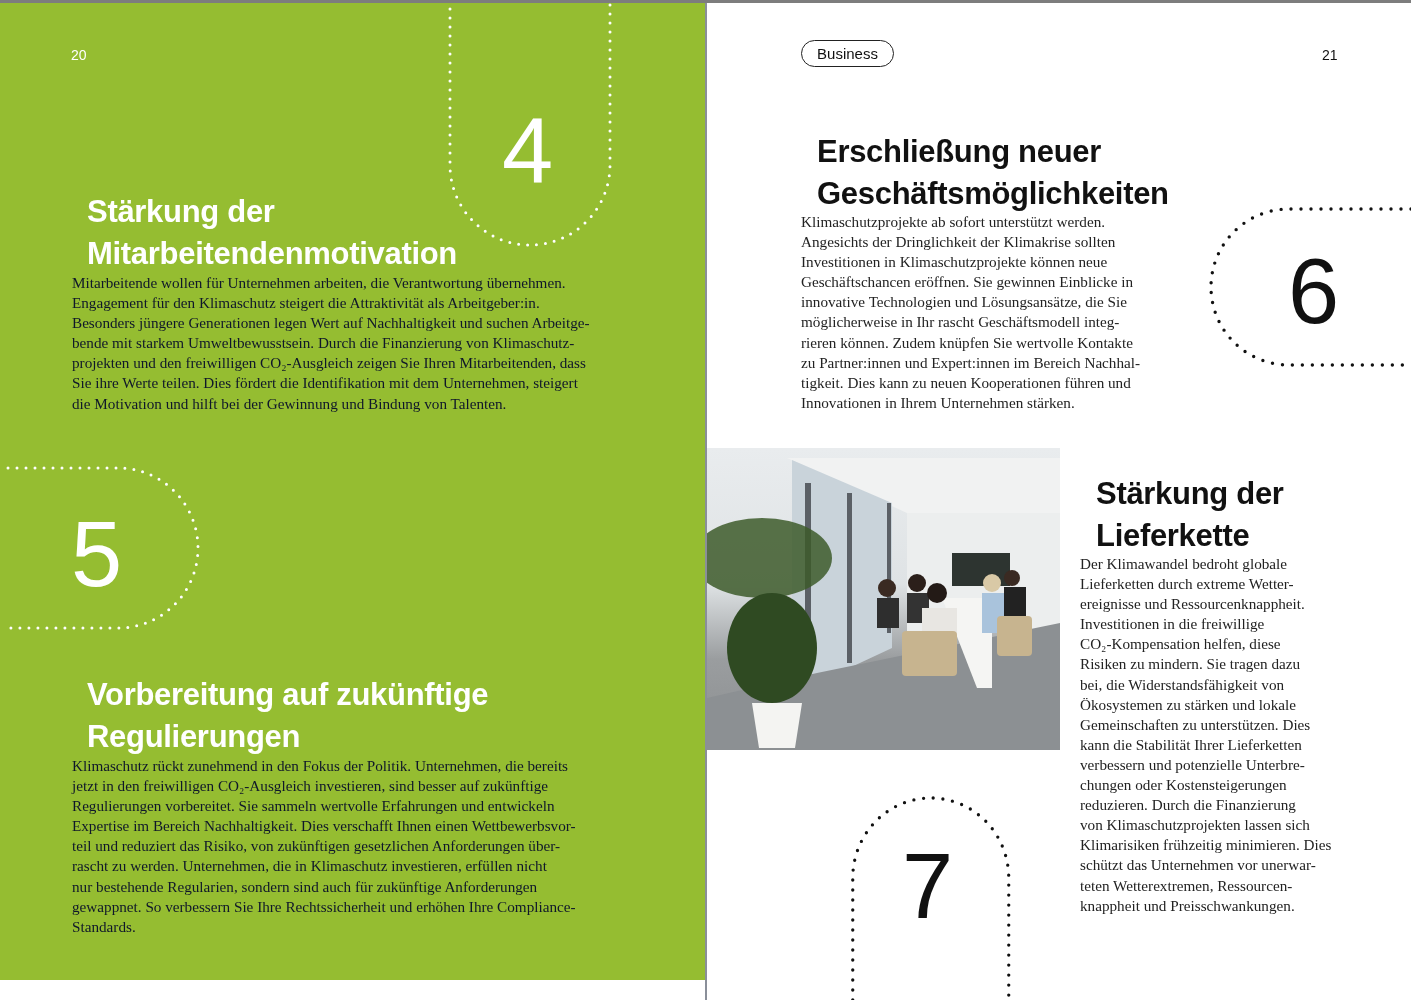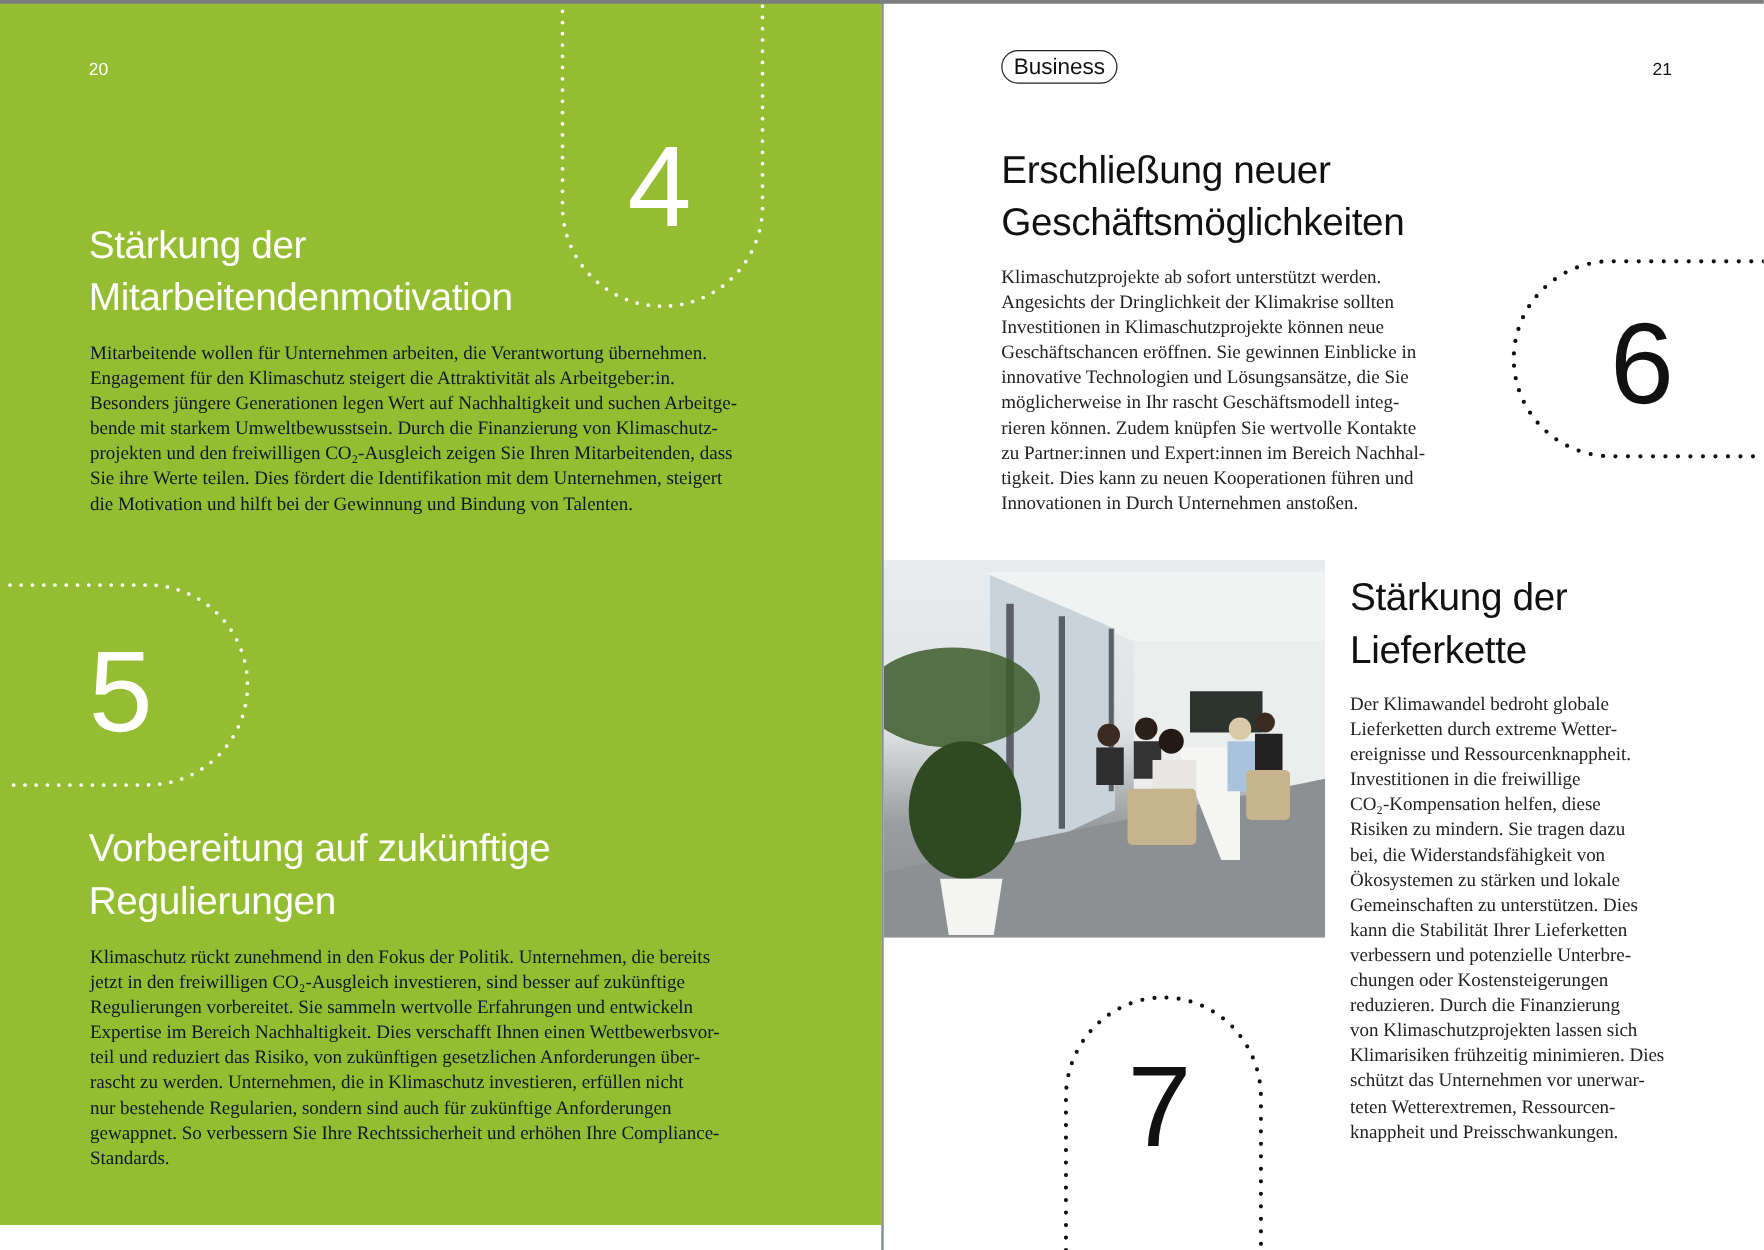--- a/index.html
+++ b/index.html
@@ -16,38 +16,38 @@
   .gutter { position: absolute; left: 705px; top: 0; width: 2px; height: 1000px; background: #8a8f99; z-index: 4; }
   .page-right {
     position: absolute; left: 707px; top: 0; width: 704px; height: 1000px;
     background: #ffffff; overflow: hidden;
   }
   .pagenum { position: absolute; font-size: 14px; }
   .left-num { left: 71px; top: 47px; color: #ffffff; }
   .right-num { left: 615px; top: 47px; color: #111; }
   .heading {
     position: absolute; font-family: "Liberation Sans", sans-serif;
-    font-size: 31px; line-height: 42px; font-weight: normal; margin: 0;
+    font-size: 31px; line-height: 42px; font-weight: bold; margin: 16px;
     letter-spacing: -0.3px;
   }
   .heading span { display: block; }
   .white { color: #ffffff; }
   .black { color: #111111; }
   .body-text {
     position: absolute; font-family: "Liberation Serif", serif;
     font-size: 15.2px; line-height: 20.1px; margin: 0;
   }
   .body-text span { display: block; white-space: nowrap; }
   .body-white { color: #0f172a; }
   .body-black { color: #222; }
   .bignum { position: absolute; font-family: "Liberation Sans", sans-serif; font-size: 92px; line-height: 92px; }
   .pill {
     position: absolute; left: 94px; top: 40px; width: 93px; height: 27px;
     border: 1.3px solid #222; border-radius: 15px; box-sizing: border-box;
-    font-size: 18px; color: #111; text-align: center; line-height: 25px;
+    font-size: 15px; color: #111; text-align: center; line-height: 25px;
   }
   svg.dots { position: absolute; overflow: visible; }
   .photo {
     position: absolute; left: 0; top: 448px; width: 353px; height: 302px; overflow: hidden;
     background: linear-gradient(180deg, #e9ecee 0%, #dfe3e5 45%, #9a9d9f 70%, #8b8e90 100%);
   }
 </style>
 </head>
 <body>
 
@@ -113,21 +113,21 @@
   <div class="body-text body-black" style="left:94px;top:212px;">
     <span>Klimaschutzprojekte ab sofort unterstützt werden.</span>
     <span>Angesichts der Dringlichkeit der Klimakrise sollten</span>
     <span>Investitionen in Klimaschutzprojekte können neue</span>
     <span>Geschäftschancen eröffnen. Sie gewinnen Einblicke in</span>
     <span>innovative Technologien und Lösungsansätze, die Sie</span>
     <span>möglicherweise in Ihr rascht Geschäftsmodell integ-</span>
     <span>rieren können. Zudem knüpfen Sie wertvolle Kontakte</span>
     <span>zu Partner:innen und Expert:innen im Bereich Nachhal-</span>
     <span>tigkeit. Dies kann zu neuen Kooperationen führen und</span>
-    <span>Innovationen in Durch Unternehmen anstoßen.</span>
+    <span>Innovationen in Ihrem Unternehmen stärken.</span>
   </div>
 
   <svg class="dots" style="left:480px;top:200px" width="224" height="180">
     <path d="M224 9 L102 9 A78 78 0 0 0 102 165 L224 165" fill="none" stroke="#111111" stroke-width="3.4" stroke-linecap="round" stroke-dasharray="0 10"></path>
   </svg>
   <div class="bignum black" style="left:581px;top:245px;">6</div>
 
   <div class="photo">
     <svg width="353" height="302" viewBox="0 0 353 302">
 

